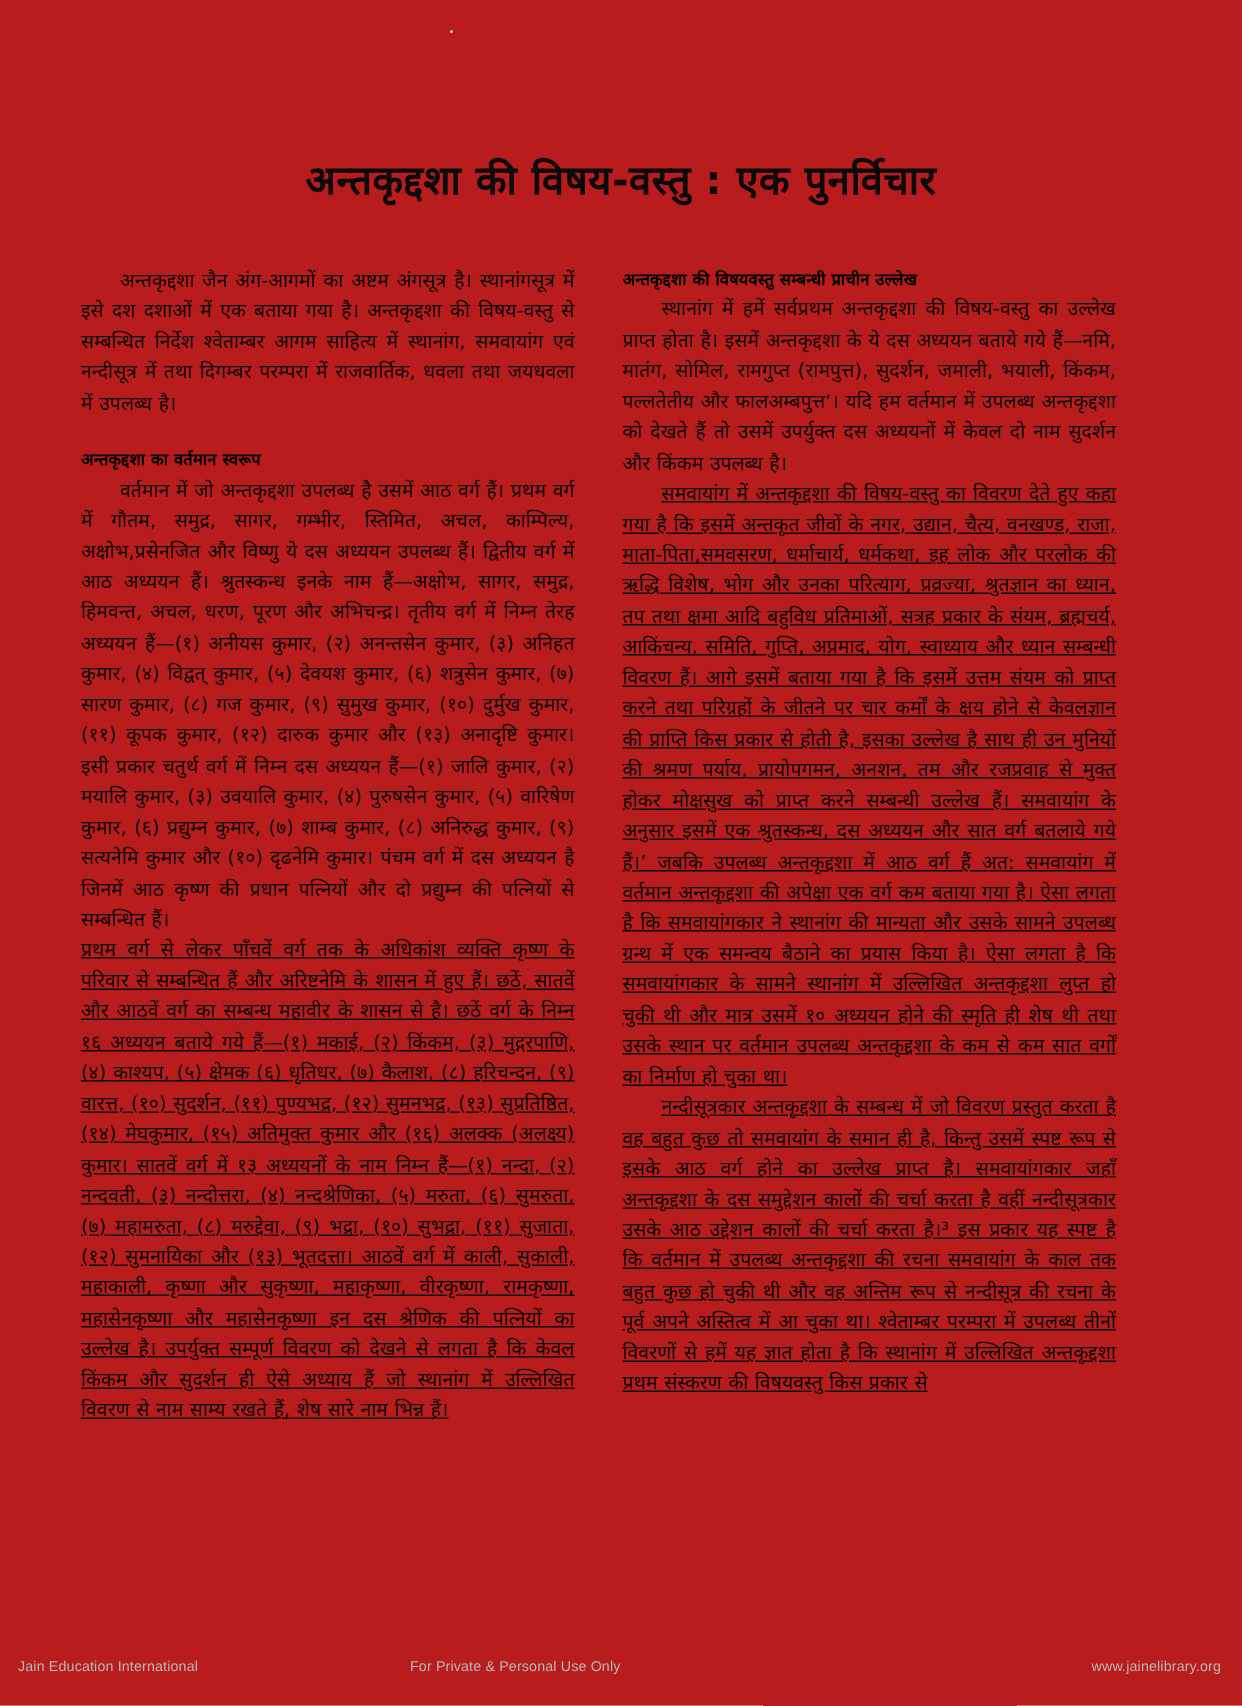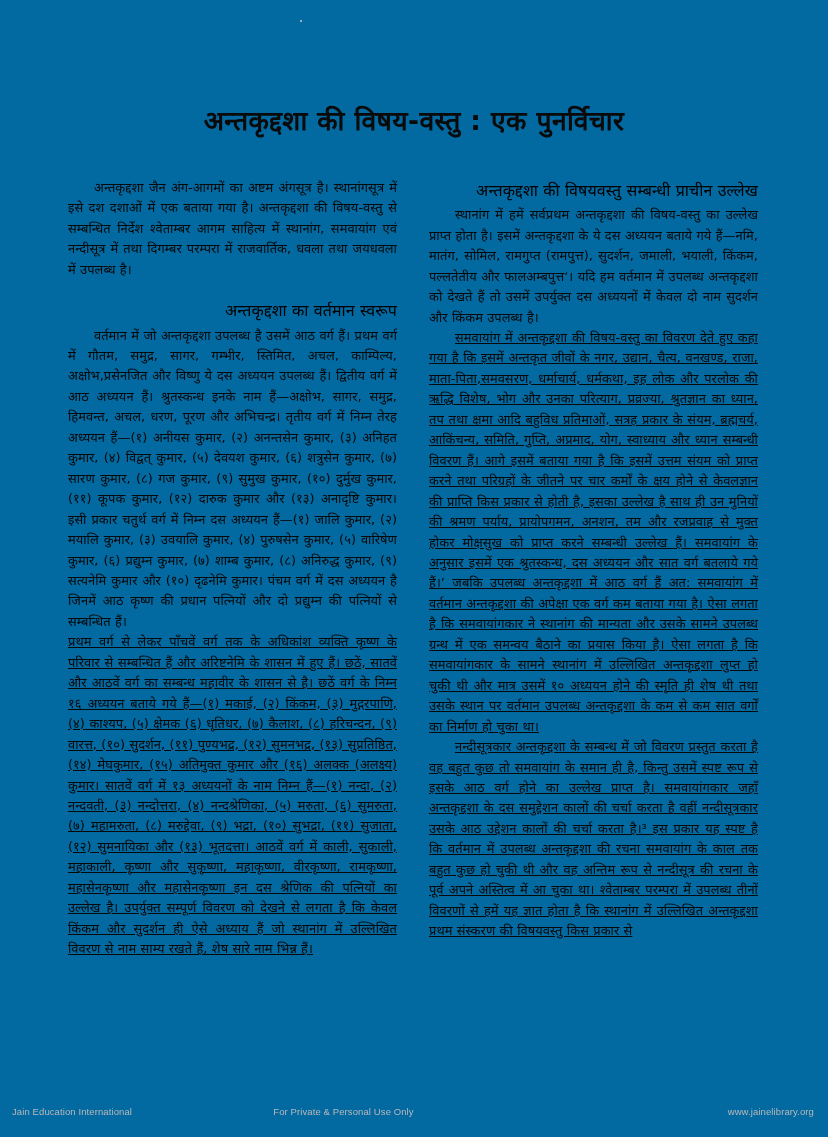--- a/index.html
+++ b/index.html
@@ -13,21 +13,21 @@
     height: 1137px;
     position: relative;
     font-family: "DejaVu Sans", "Liberation Sans", sans-serif;
     color: #000000;
     overflow: hidden;
   }
 
   .page {
     position: absolute;
     inset: 0;
-    background: #0369a1;
+    background: #b91c1c;
   }
 
   
   .page-title {
     position: absolute;
     top: 86px;
     left: 0;
     width: 828px;
     text-align: center;
     font-size: 26.5px;
@@ -35,40 +35,39 @@
     letter-spacing: 0.4px;
     line-height: 1.25;
     color: #0a0a0a;
     font-family: "DejaVu Sans", "Liberation Sans", sans-serif;
   }
 
   
   .columns {
     position: absolute;
     top: 178px;
-    left: 68px;
+    left: 54px;
     width: 690px;
     height: 880px;
     display: flex;
     gap: 32px;
     align-items: flex-start;
   }
   .col {
     width: 329px;
     flex: 0 0 329px;
   }
 
   .sec-heading {
-    font-size: 16px;
-    font-weight: 400;
+    font-size: 11px;
+    font-weight: 700;
     line-height: 1.58;
     margin: 0 0 2px 0;
     color: #000;
     letter-spacing: 0.1px;
-    text-align: right;
   }
   .sec-heading.spaced {
     margin-top: 18px;
   }
 
   p.para {
     font-size: 12.9px;
     line-height: 1.585;
     margin: 0;
     text-align: justify;

